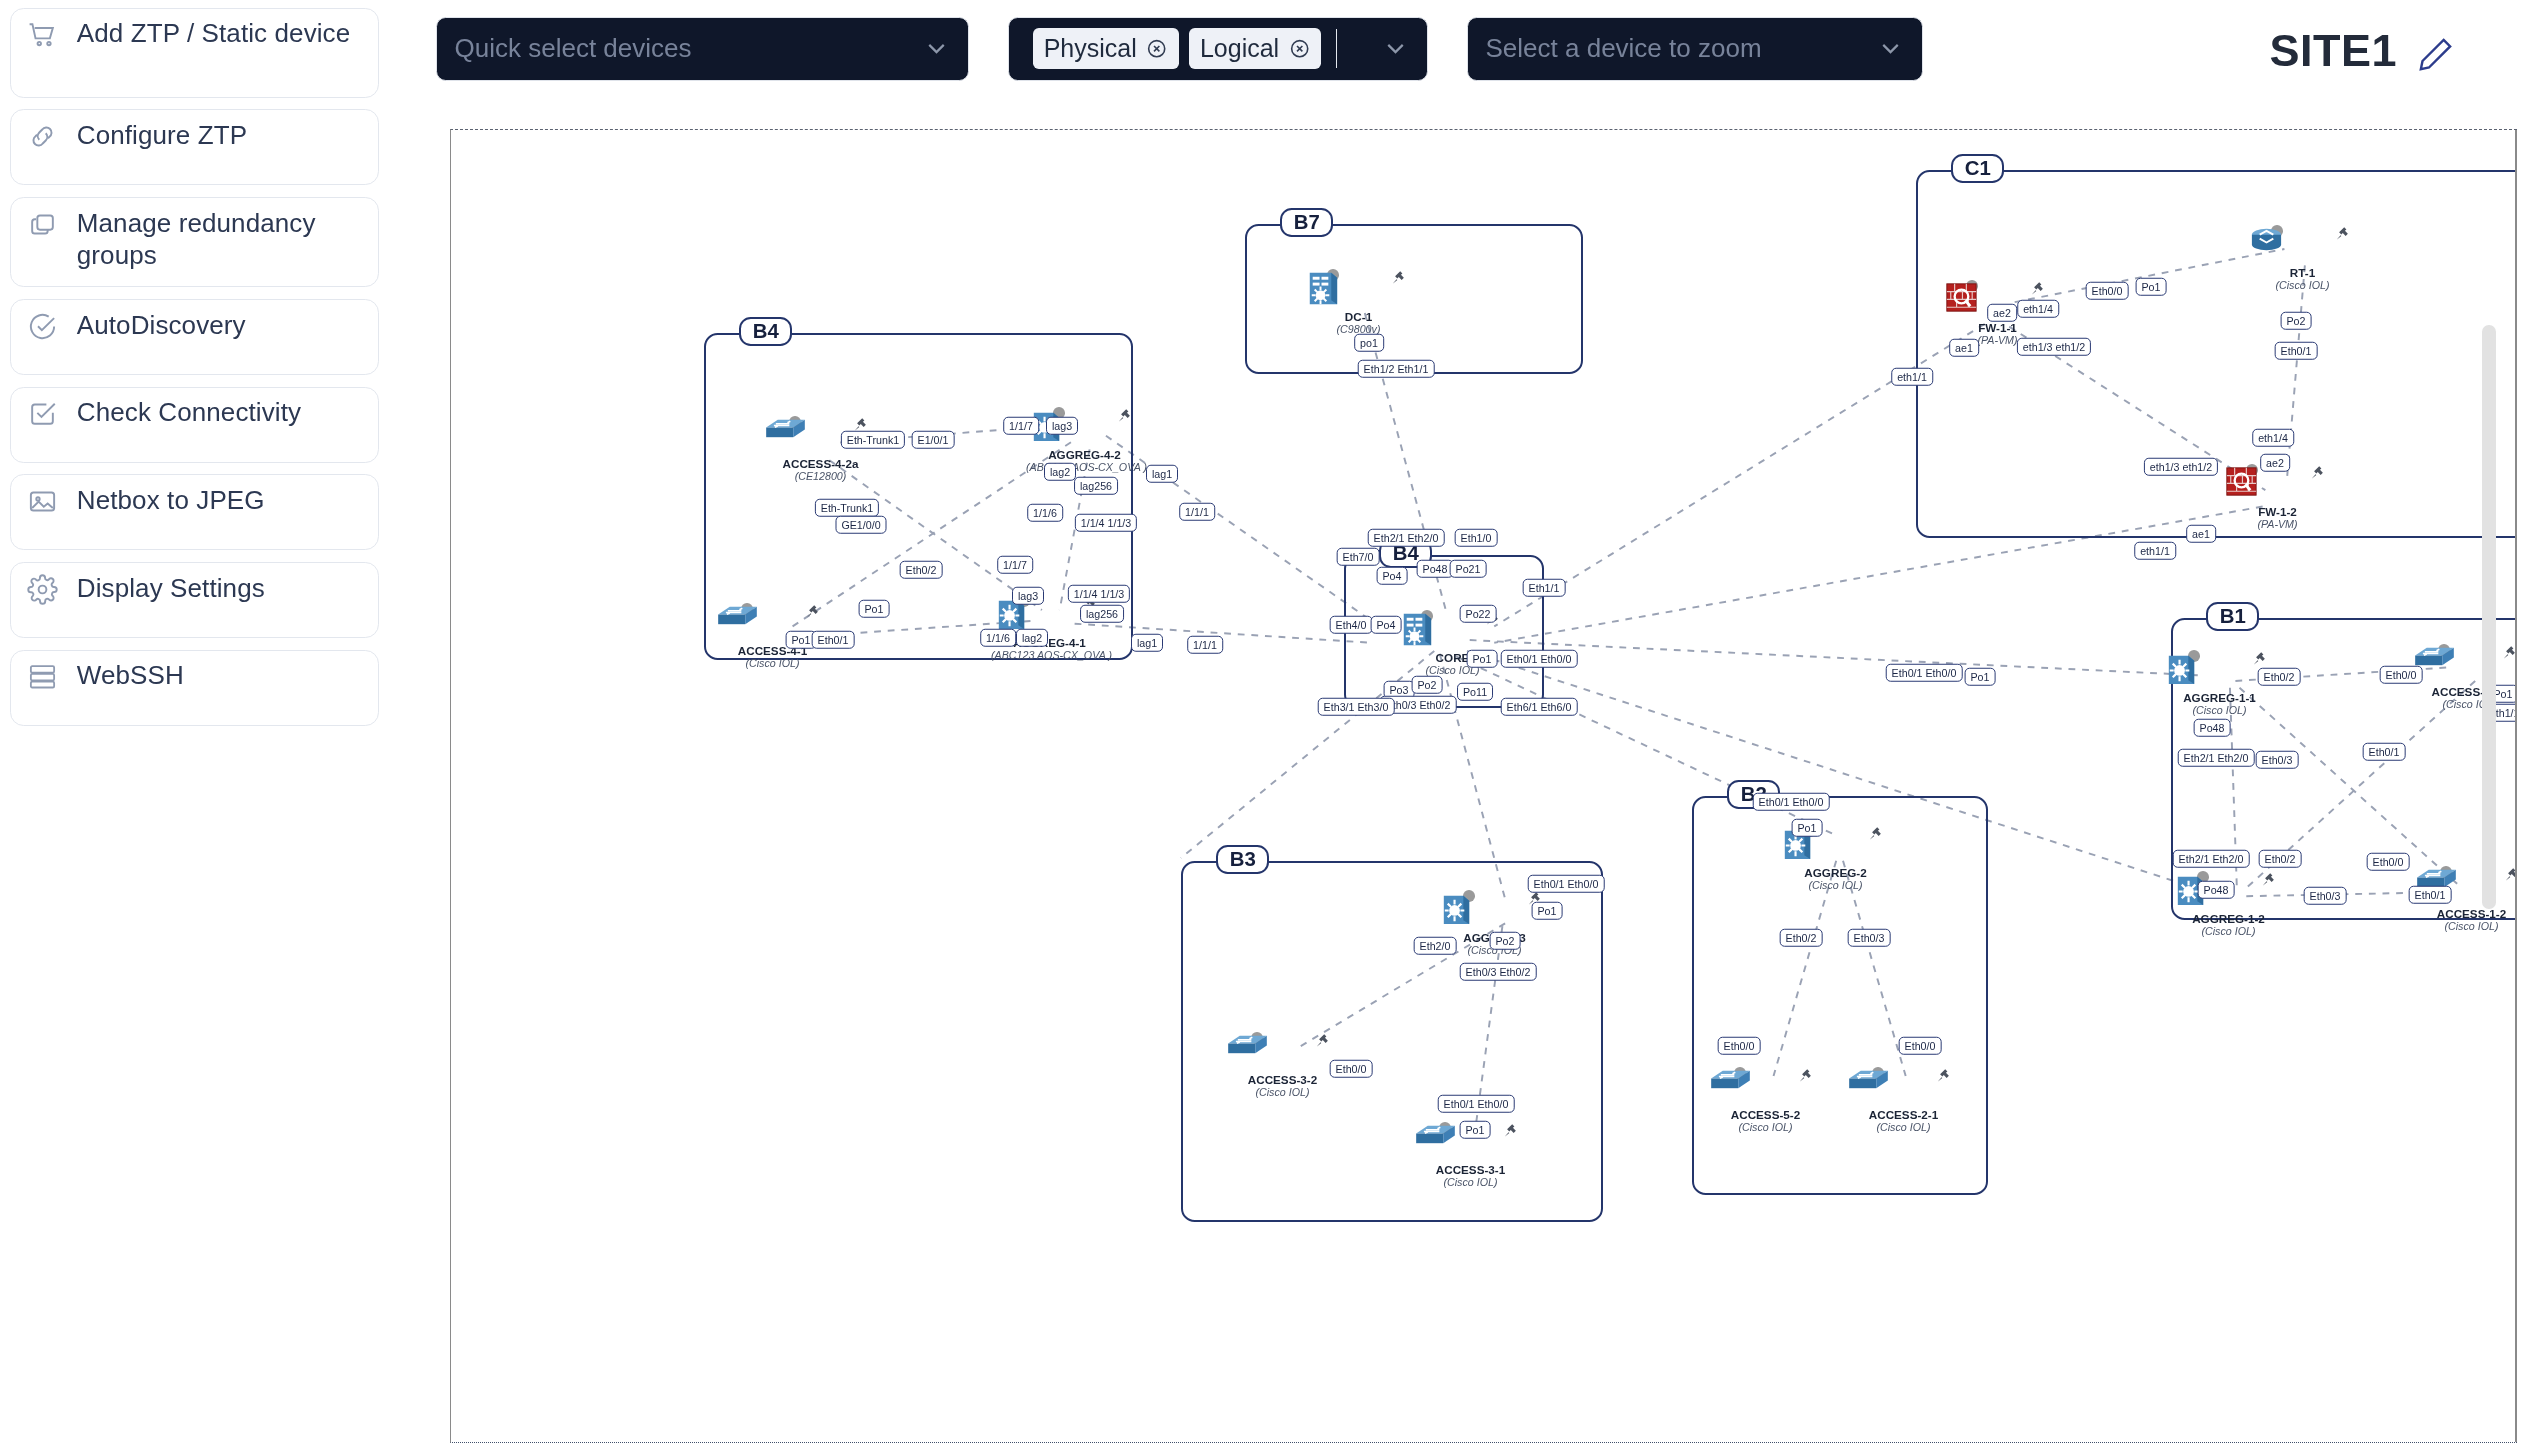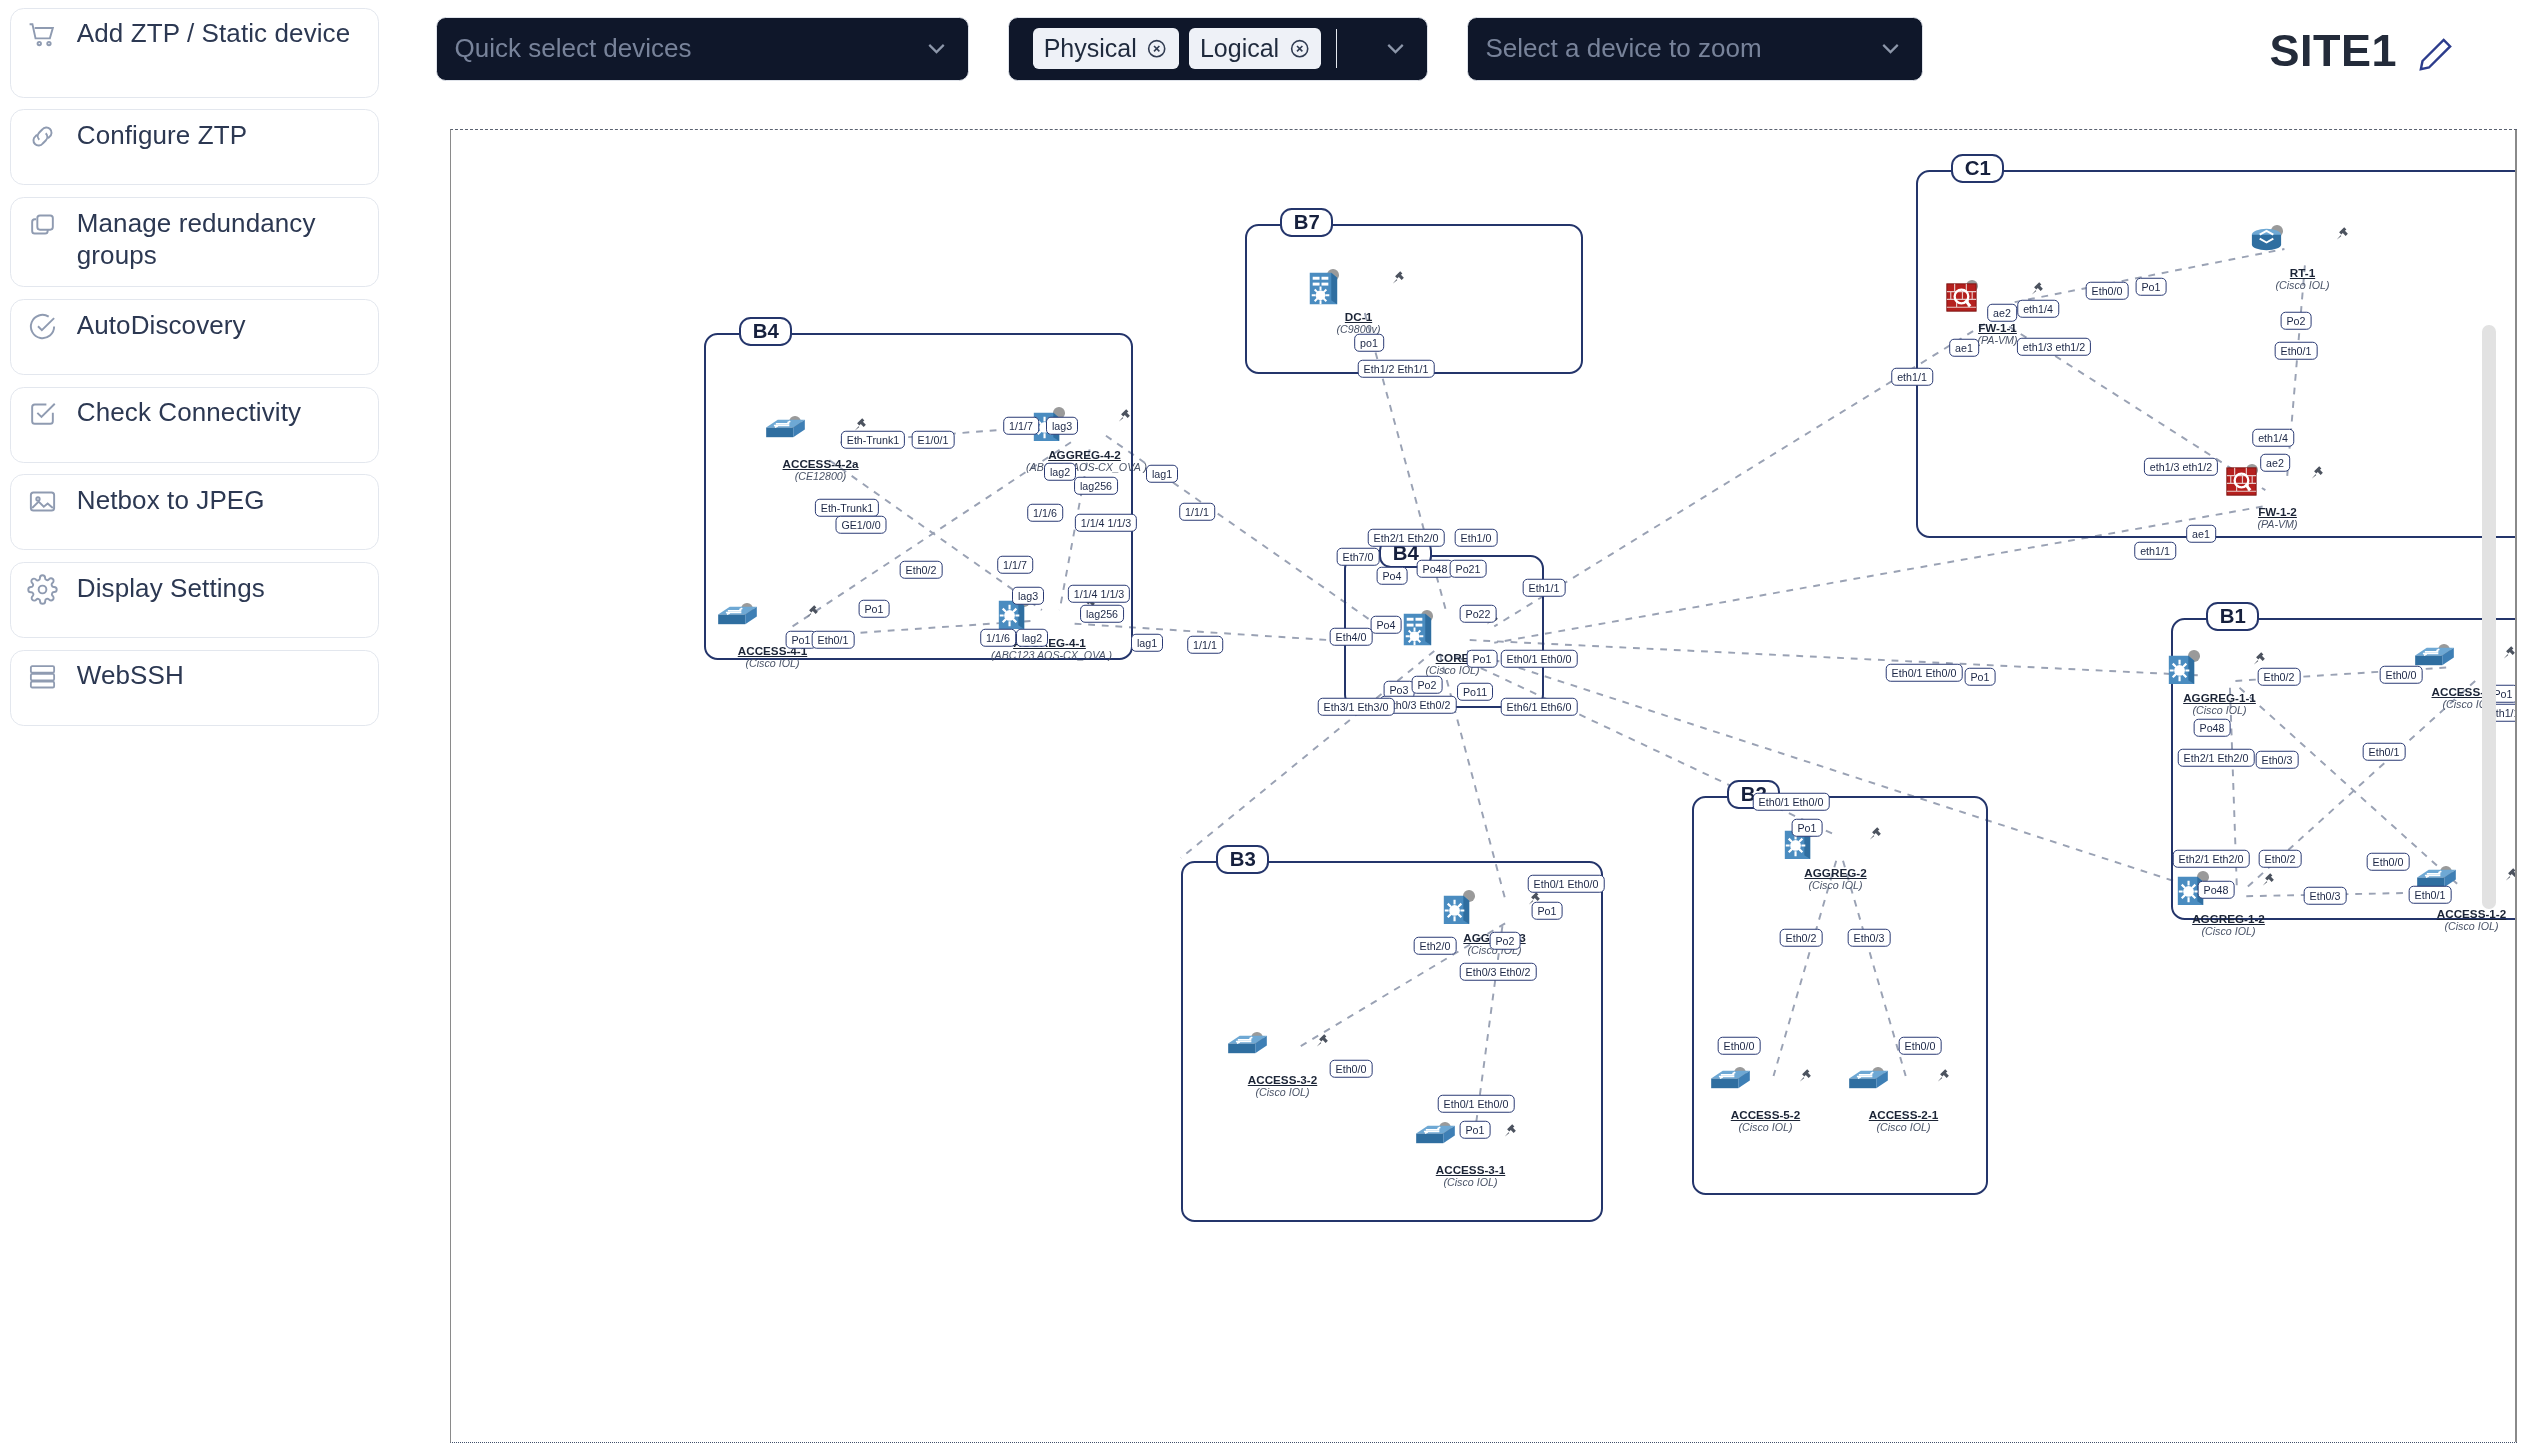--- a/index.html
+++ b/index.html
@@ -89,21 +89,21 @@
   
   .grp { position: absolute; border: 2.9px solid #24356b; border-radius: 13.6px; background: transparent; }
   .grp-tag {
     position: absolute; top: -18.5px; left: 33px;
     border: 2.9px solid #24356b; border-radius: 11.7px; background: #fff;
     padding: 1px 11.7px; font-size: 20.4px; font-weight: bold; color: #16203d;
   }
 
   
   .node { position: absolute; width: 117px; margin-left: -58px; text-align: center; }
-  .node .nm { font-size: 11.7px; font-weight: bold; color: #1b2436; line-height: 1.15; white-space: nowrap; text-decoration: underline; }
+  .node .nm { font-size: 11.7px; font-weight: bold; color: #1b2436; line-height: 1.15; white-space: nowrap; }
   .node .pl { font-size: 10.7px; font-style: italic; color: #4a5468; line-height: 1.15; white-space: nowrap; }
   .node .gfx { position: relative; height: 43px; display:flex; align-items:center; justify-content:center; }
 
   
   .iflbl {
     position: absolute; transform: translate(-50%,-50%);
     border: 1.5px solid #2a3a74; border-radius: 4.9px; background: #fff;
     color: #1c2746; font-size: 10.7px; line-height: 1;
     padding: 2.9px 4.9px; white-space: nowrap;
   }
@@ -753,21 +753,21 @@
         <div class="iflbl" style="left: 1750px; top: 404px;">ae1</div>
         <div class="iflbl" style="left: 1704px; top: 421px;">eth1/1</div>
         <div class="iflbl" style="left: 907px; top: 427px;">Eth7/0</div>
         <div class="iflbl" style="left: 955px; top: 408px;">Eth2/1 Eth2/0</div>
         <div class="iflbl" style="left: 1025px; top: 408px;">Eth1/0</div>
         <div class="iflbl" style="left: 941px; top: 446px;">Po4</div>
         <div class="iflbl" style="left: 984px; top: 439px;">Po48</div>
         <div class="iflbl" style="left: 1017px; top: 439px;">Po21</div>
         <div class="iflbl" style="left: 1093px; top: 458px;">Eth1/1</div>
         <div class="iflbl" style="left: 1027px; top: 484px;">Po22</div>
-        <div class="iflbl" style="left: 900px; top: 507px;">Eth4/0</div>
+        <div class="iflbl" style="left: 900px; top: 495px;">Eth4/0</div>
         <div class="iflbl" style="left: 935px; top: 495px;">Po4</div>
         <div class="iflbl" style="left: 1031px; top: 529px;">Po1</div>
         <div class="iflbl" style="left: 1088px; top: 529px;">Eth0/1 Eth0/0</div>
         <div class="iflbl" style="left: 948px; top: 560px;">Po3</div>
         <div class="iflbl" style="left: 976px; top: 555px;">Po2</div>
         <div class="iflbl" style="left: 967px; top: 575px;">Eth0/3 Eth0/2</div>
         <div class="iflbl" style="left: 1024px; top: 562px;">Po11</div>
         <div class="iflbl" style="left: 905px; top: 577px;">Eth3/1 Eth3/0</div>
         <div class="iflbl" style="left: 1088px; top: 577px;">Eth6/1 Eth6/0</div>
         <div class="iflbl" style="left: 1473px; top: 543px;">Eth0/1 Eth0/0</div>

